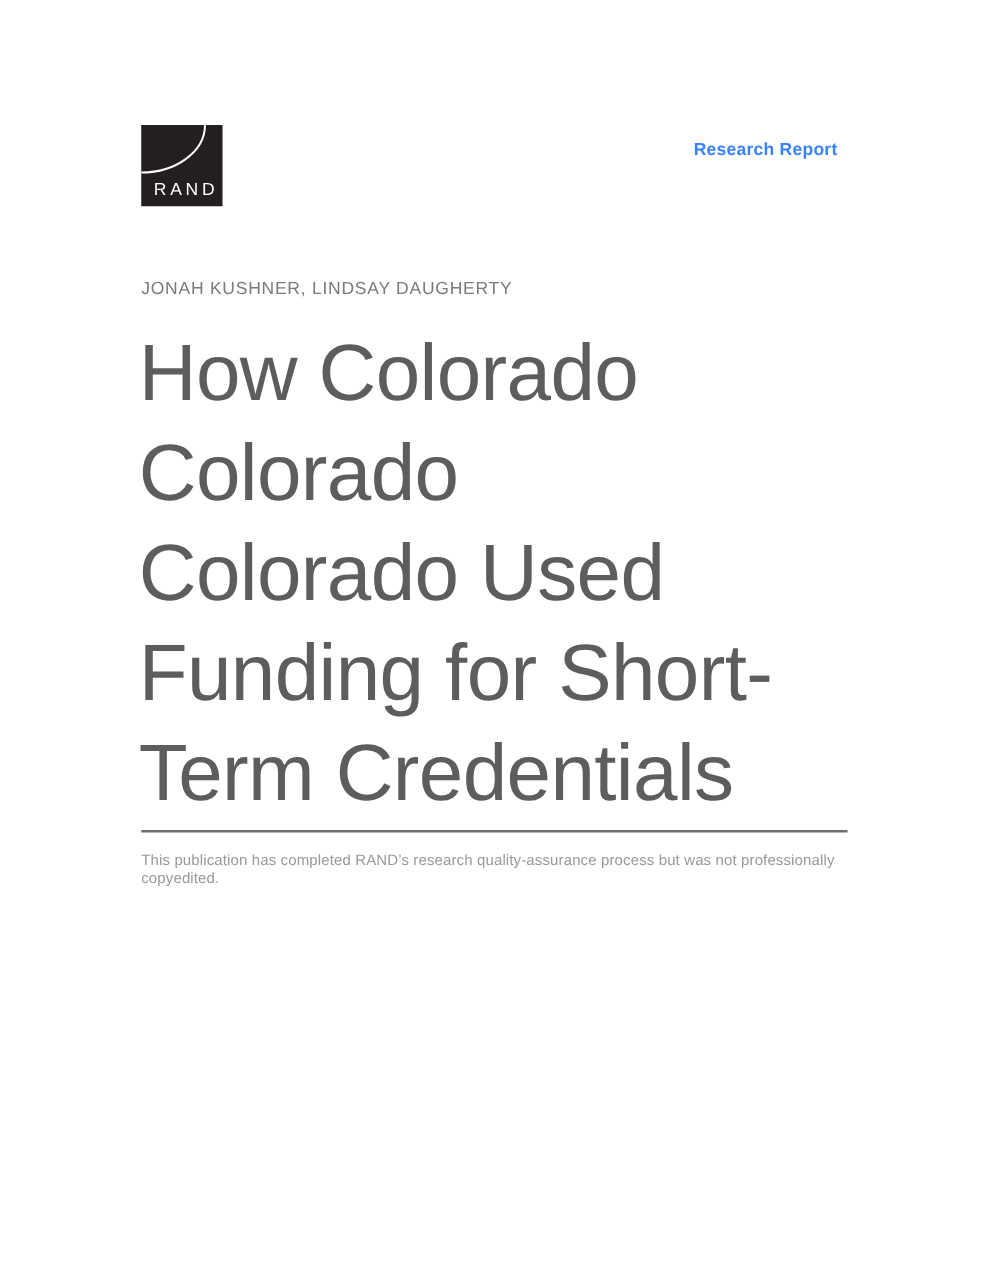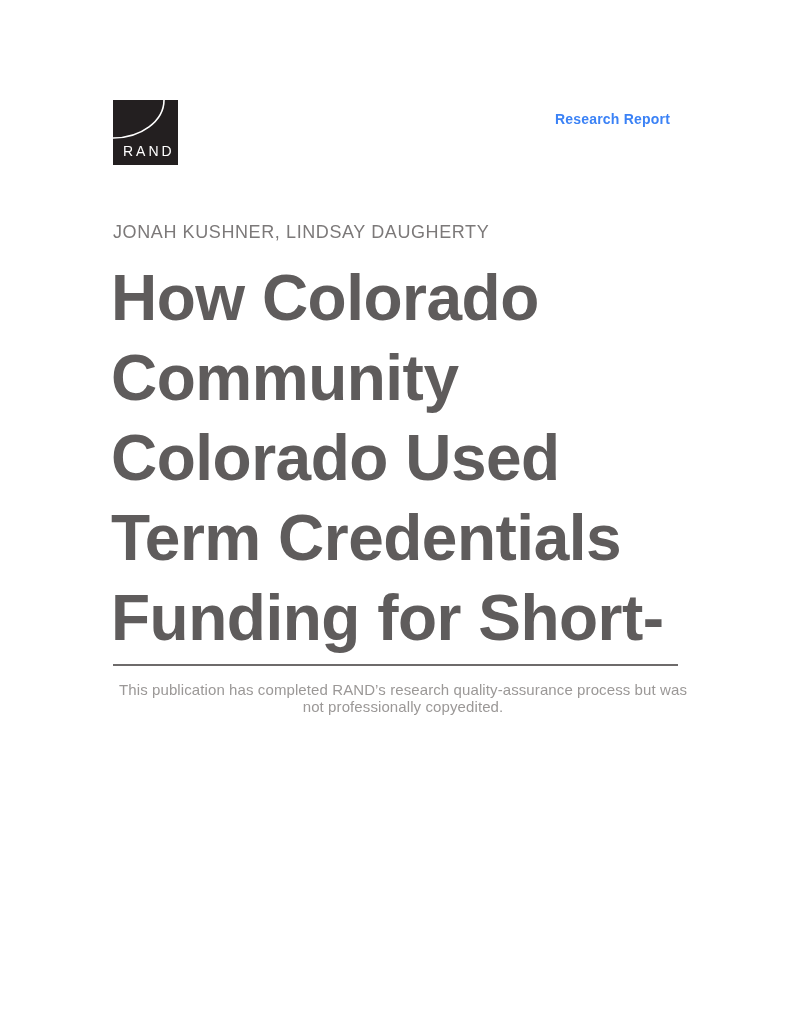--- a/index.html
+++ b/index.html
@@ -50,32 +50,32 @@
     font-size: 14px;
     font-weight: 700;
     color: #3b82f6;
     letter-spacing: 0.2px;
   }
   
   .authors {
     position: absolute;
     left: 113px;
     top: 222px;
-    font-size: 18px;
+    font-size: 14px;
     color: #7c7979;
     letter-spacing: 0.6px;
   }
   
   .title {
     position: absolute;
     left: 111px;
     top: 258px;
     color: #5f5c5c;
     font-size: 64px;
-    font-weight: 700;
+    font-weight: 400;
     line-height: 80px;
     letter-spacing: -0.5px;
   }
   .title .title-line {
     white-space: nowrap;
   }
   
   .rule {
     position: absolute;
     left: 113px;
@@ -83,47 +83,46 @@
     width: 565px;
     height: 2px;
     background: #6e6b6b;
   }
   
   .footnote {
     position: absolute;
     left: 113px;
     top: 681px;
     width: 580px;
-    font-size: 15px;
+    font-size: 12px;
     color: #9b9897;
     letter-spacing: 0.1px;
-    text-align: center;
   }
 </style>
 </head>
 <body>
 
 <div class="page">
 
   <div class="logo">
     <svg viewBox="0 0 65 65" aria-hidden="true">
       <path d="M 51 0 A 51 38 0 0 1 0 38" fill="none" stroke="#ffffff" stroke-width="1.6"></path>
     </svg>
     <span class="logo-word">RAND</span>
   </div>
 
   <div class="report-type">Research Report</div>
 
   <div class="authors">JONAH KUSHNER, LINDSAY DAUGHERTY</div>
 
   <div class="title">
     <div class="title-line">How Colorado</div>
-    <div class="title-line">Community</div>
+    <div class="title-line">Colorado</div>
     <div class="title-line">Colorado Used</div>
+    <div class="title-line">Funding for Short-</div>
     <div class="title-line">Term Credentials</div>
-    <div class="title-line">Funding for Short-</div>
   </div>
 
   <div class="rule"></div>
 
   <div class="footnote">This publication has completed RAND’s research quality-assurance process but was not professionally copyedited.</div>
 
 </div>
 
 </body></html>

